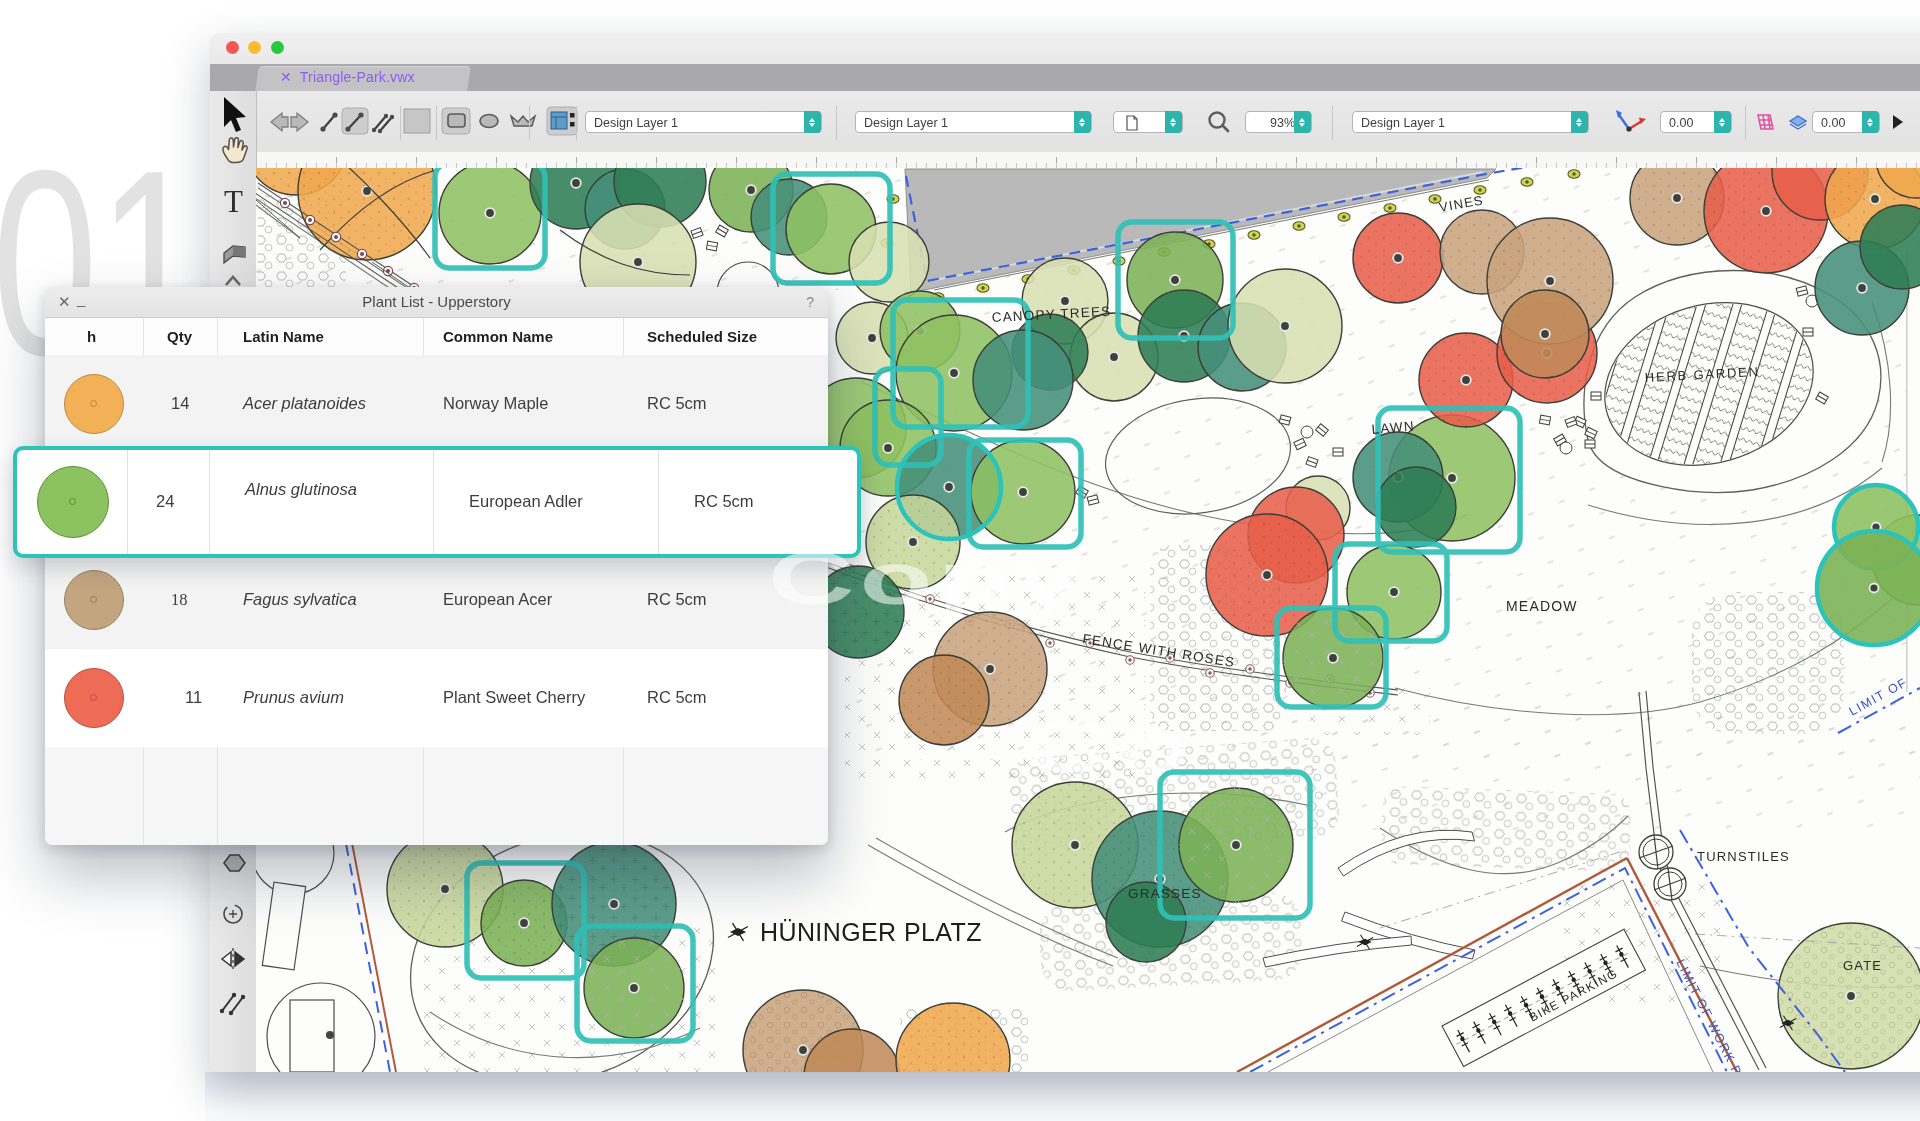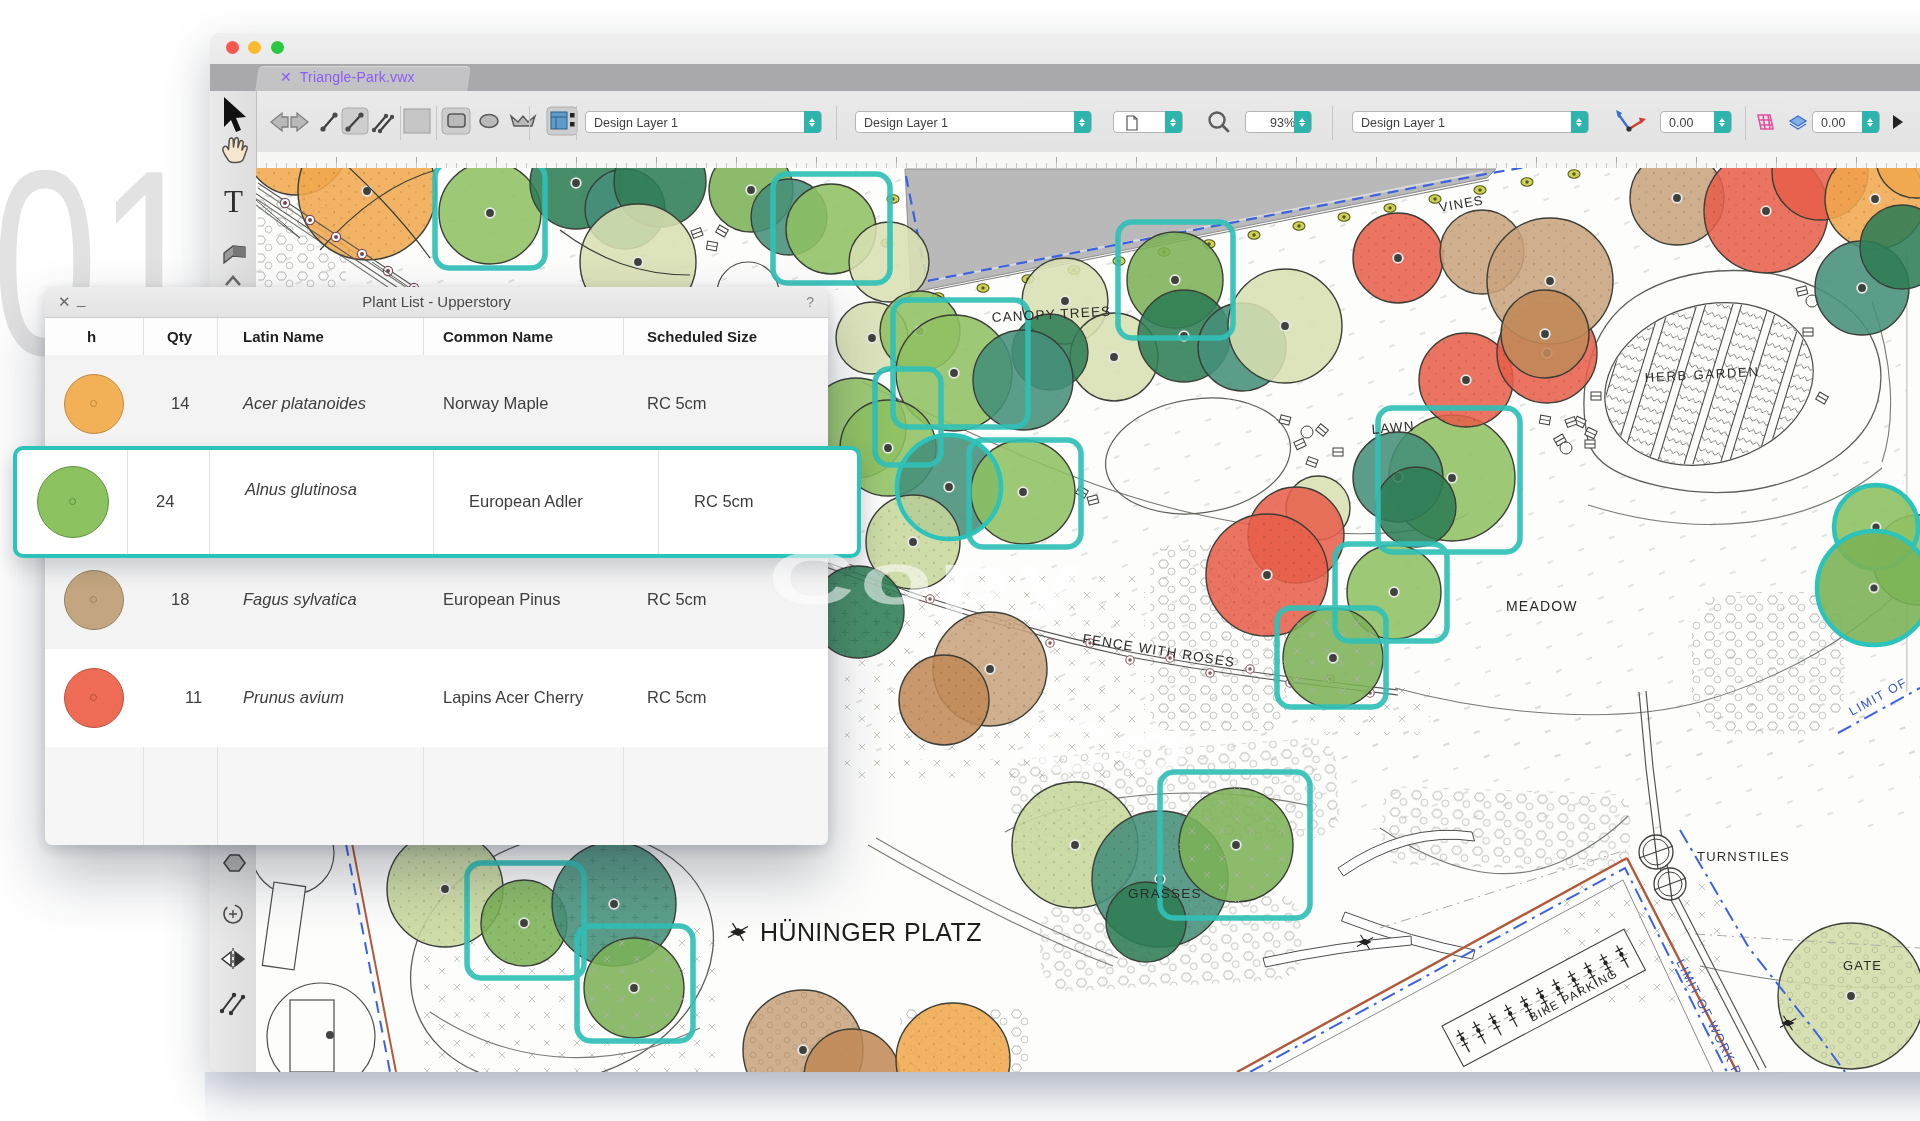--- a/index.html
+++ b/index.html
@@ -762,31 +762,31 @@
   <div class="swatch" style="left:19px;top:19px;width:60px;height:60px;background:#f2b057;border:1.5px solid #c08a3e;"></div>
   <div class="sdot" style="left:45px;top:45px;border:1.8px solid #c08a3e;background:#f2b057;"></div>
   <div class="pcel" style="left:126px;top:39px;">14</div>
   <div class="pcel" style="left:198px;top:39px;font-style:italic;">Acer platanoides</div>
   <div class="pcel" style="left:398px;top:39px;">Norway Maple</div>
   <div class="pcel" style="left:602px;top:39px;">RC 5cm</div>
  </div>
  <div class="prow" style="top:264px;background:#f3f3f3;">
   <div class="swatch" style="left:19px;top:19px;width:60px;height:60px;background:#c3a57f;border:1.5px solid #97805f;"></div>
   <div class="sdot" style="left:45px;top:45px;border:1.8px solid #97805f;background:#c3a57f;"></div>
-  <div class="pcel" style="left:126px;top:39px;">18</div>
+  <div class="pcel" style="left:126px;top:39px;font-family:Liberation Serif, serif;">18</div>
   <div class="pcel" style="left:198px;top:39px;font-style:italic;">Fagus sylvatica</div>
-  <div class="pcel" style="left:398px;top:39px;">European Pinus</div>
+  <div class="pcel" style="left:398px;top:39px;">European Acer</div>
   <div class="pcel" style="left:602px;top:39px;">RC 5cm</div>
  </div>
  <div class="prow" style="top:362px;background:#ffffff;">
   <div class="swatch" style="left:19px;top:19px;width:60px;height:60px;background:#ee6b55;border:1.5px solid #b8503e;"></div>
   <div class="sdot" style="left:45px;top:45px;border:1.8px solid #b8503e;background:#ee6b55;"></div>
   <div class="pcel" style="left:140px;top:39px;">11</div>
   <div class="pcel" style="left:198px;top:39px;font-style:italic;">Prunus avium</div>
-  <div class="pcel" style="left:398px;top:39px;">Lapins Acer Cherry</div>
+  <div class="pcel" style="left:398px;top:39px;">Plant Sweet Cherry</div>
   <div class="pcel" style="left:602px;top:39px;">RC 5cm</div>
  </div>
  <div class="hrow">
   <div style="position:absolute;left:110px;top:0;width:1px;height:100%;background:#e0e0e0;"></div>
   <div style="position:absolute;left:192px;top:0;width:1px;height:100%;background:#e0e0e0;"></div>
   <div style="position:absolute;left:416px;top:0;width:1px;height:100%;background:#e0e0e0;"></div>
   <div style="position:absolute;left:641px;top:0;width:1px;height:100%;background:#e0e0e0;"></div>
   <div class="swatch" style="left:20px;top:16px;width:72px;height:72px;background:#8cc360;border:1.5px solid #5d8f39;"></div>
   <div class="sdot" style="left:52px;top:48px;border:1.8px solid #5d8f39;background:#8cc360;"></div>
   <div class="pcel" style="left:139px;top:42px;">24</div>

